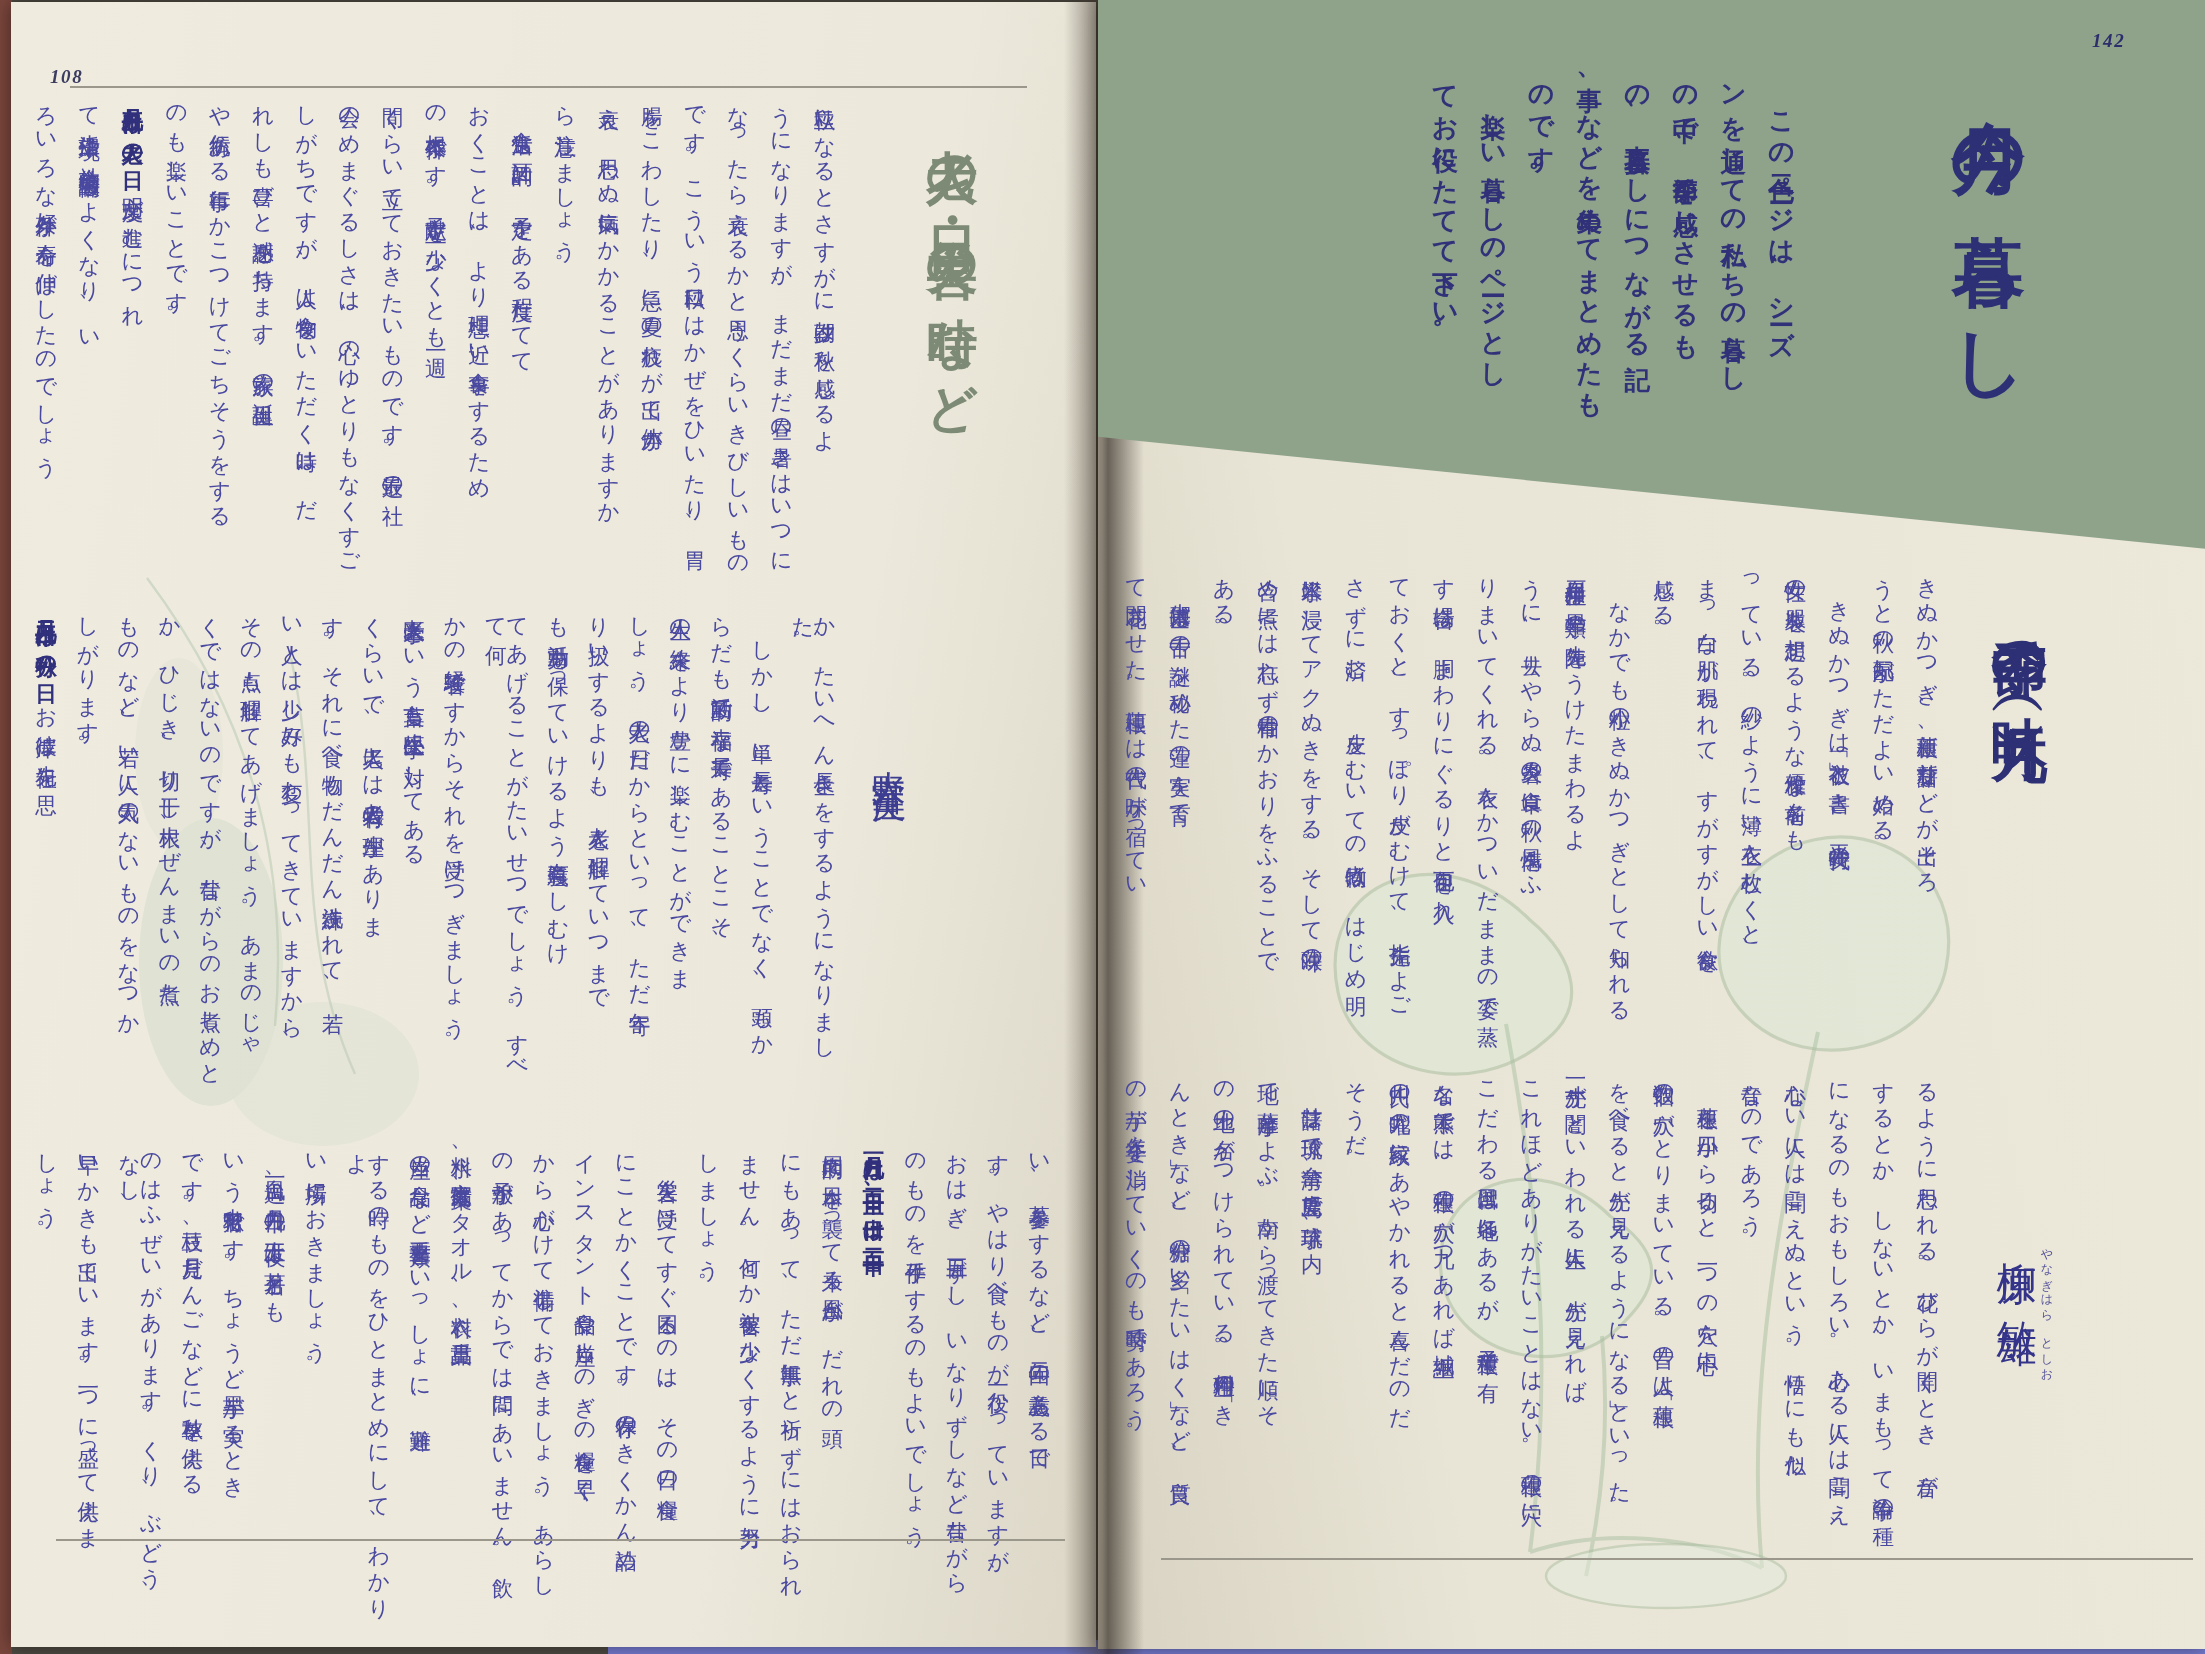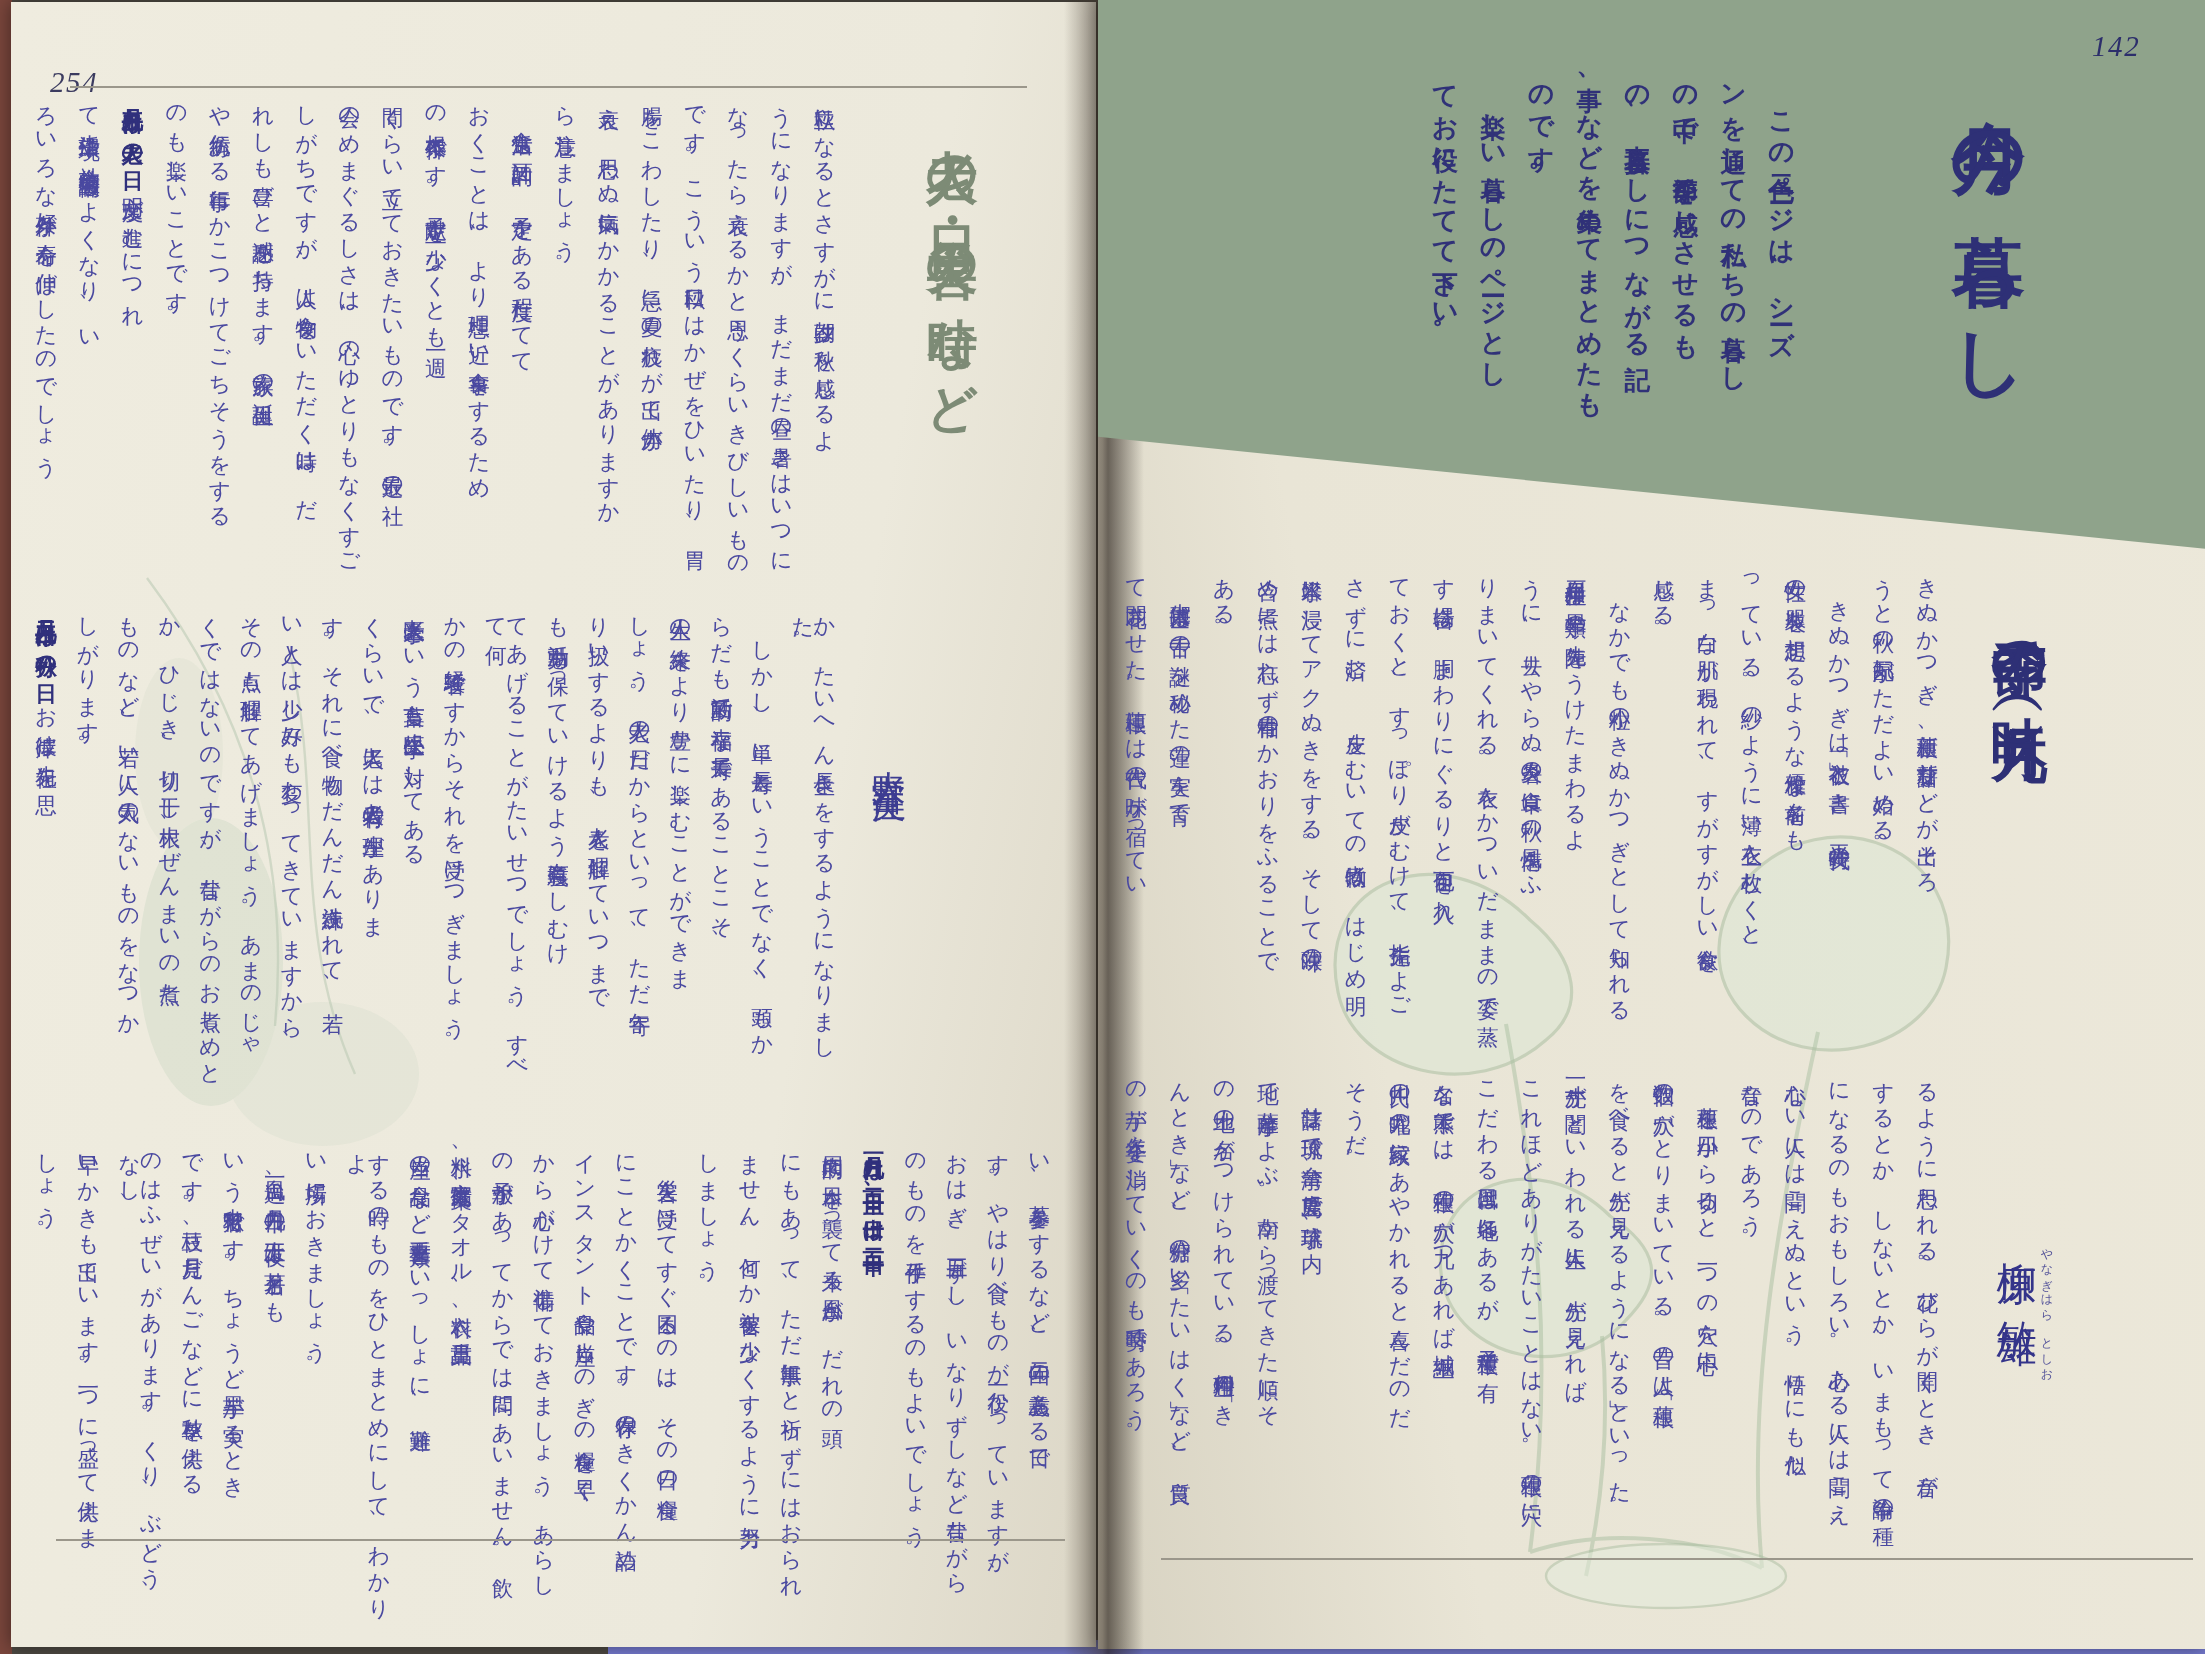--- a/index.html
+++ b/index.html
@@ -12,21 +12,21 @@
     background:linear-gradient(260deg,#ece8da 0%,#e9e5d6 72%,#d8d3c2 99%);}
   #gutter{position:absolute;left:1064px;top:0;width:80px;height:1654px;
     background:linear-gradient(90deg,rgba(60,50,40,0) 0%,rgba(60,50,40,.55) 48%,rgba(40,32,26,.65) 55%,rgba(60,50,40,0) 100%);
     pointer-events:none;}
   #edge-left{position:absolute;left:0;top:0;width:12px;height:1654px;background:#7a463c;}
   #strip-bottom{position:absolute;left:608px;top:1640px;width:1597px;height:14.4px;background:#767bd0;}
 
   
   #banner{position:absolute;left:1098px;top:0;width:1107px;height:560px;
     background:#8fa38b;clip-path:polygon(0 0,100% 0,100% 98%,0 78%);}
-  .pagenum{position:absolute;font-style:italic;font-weight:normal;font-size:29px;letter-spacing:1.6px;}
+  .pagenum{position:absolute;font-style:italic;font-weight:bold;font-size:19px;letter-spacing:1.6px;}
   #pn-right{left:994px;top:30px;color:#2c2e6b;}
   #pn-left{left:38px;top:66px;color:#3c3c60;}
 
   
   .v{writing-mode:vertical-rl;text-orientation:mixed;position:absolute;}
   .vcol{writing-mode:vertical-rl;text-orientation:mixed;display:block;}
   .band{position:absolute;display:flex;flex-direction:row-reverse;justify-content:space-between;}
   .band .vcol{height:100%;letter-spacing:1.6px;line-height:1.0;}
   .band b{font-family:"Liberation Sans",sans-serif;font-weight:bold;}
 
@@ -155,21 +155,21 @@
       <div class="vcol">川氏の九曜の家紋にあやかれると喜んだのだ</div>
       <div class="vcol">そうだ。</div>
       <div class="vcol">　甘藷は琉球で台湾芋、鹿児島で琉球芋、内</div>
       <div class="vcol">地で薩摩芋とよぶ。南から渡ってきた順にそ</div>
       <div class="vcol">の土地の名がつけられている。料理用の「き</div>
       <div class="vcol">んとき」など、糖分の多い「たいはく」など、良質</div>
       <div class="vcol">の芋が年々姿を消していくのも時勢であろう。</div>
     </div>
   <div class="rule" id="rule-r-bottom"></div>
 
-  <div class="pagenum" id="pn-left" style="left:50px;top:66px;">254</div>
+  <div class="pagenum" id="pn-left" style="left:50px;top:66px;">108</div>
   <div class="rule" id="rule-l-top"></div>
   <div class="v" id="l-title">老人の日・災害の時など</div>
   <div class="v" id="l-author">大野富美江</div>
 
   <div class="band" id="l-band1" style="left:34px;top:91px;width:800px;height:478px;">
       <div class="vcol">立秋になるとさすがに朝夕は秋を感じるよ</div>
       <div class="vcol">うになりますが、まだまだ昼の暑さはいつに</div>
       <div class="vcol">なったら衰えるかと思うくらいきびしいもの</div>
       <div class="vcol">です。こういう秋口にはかぜをひいたり、胃</div>
       <div class="vcol">腸をこわしたり、急に夏の疲れが出て体力が</div>

